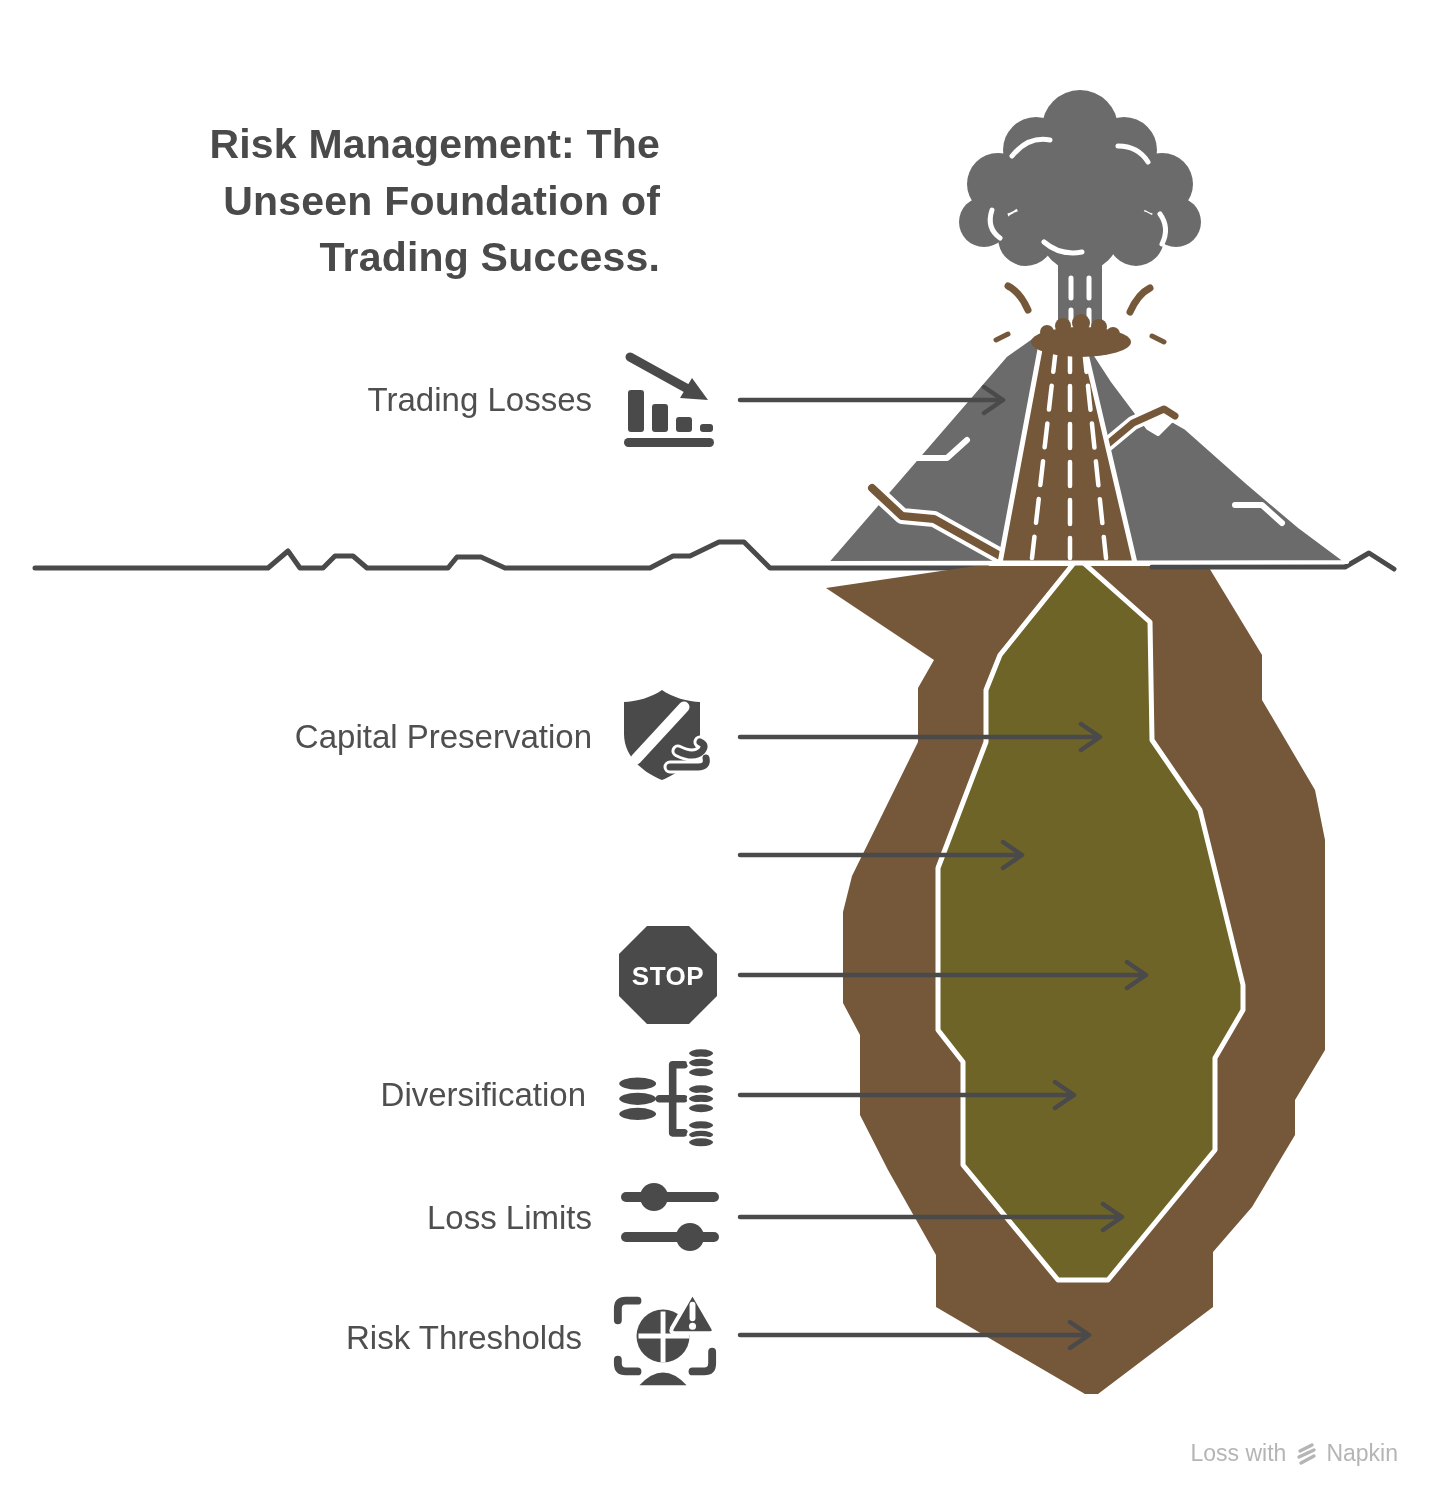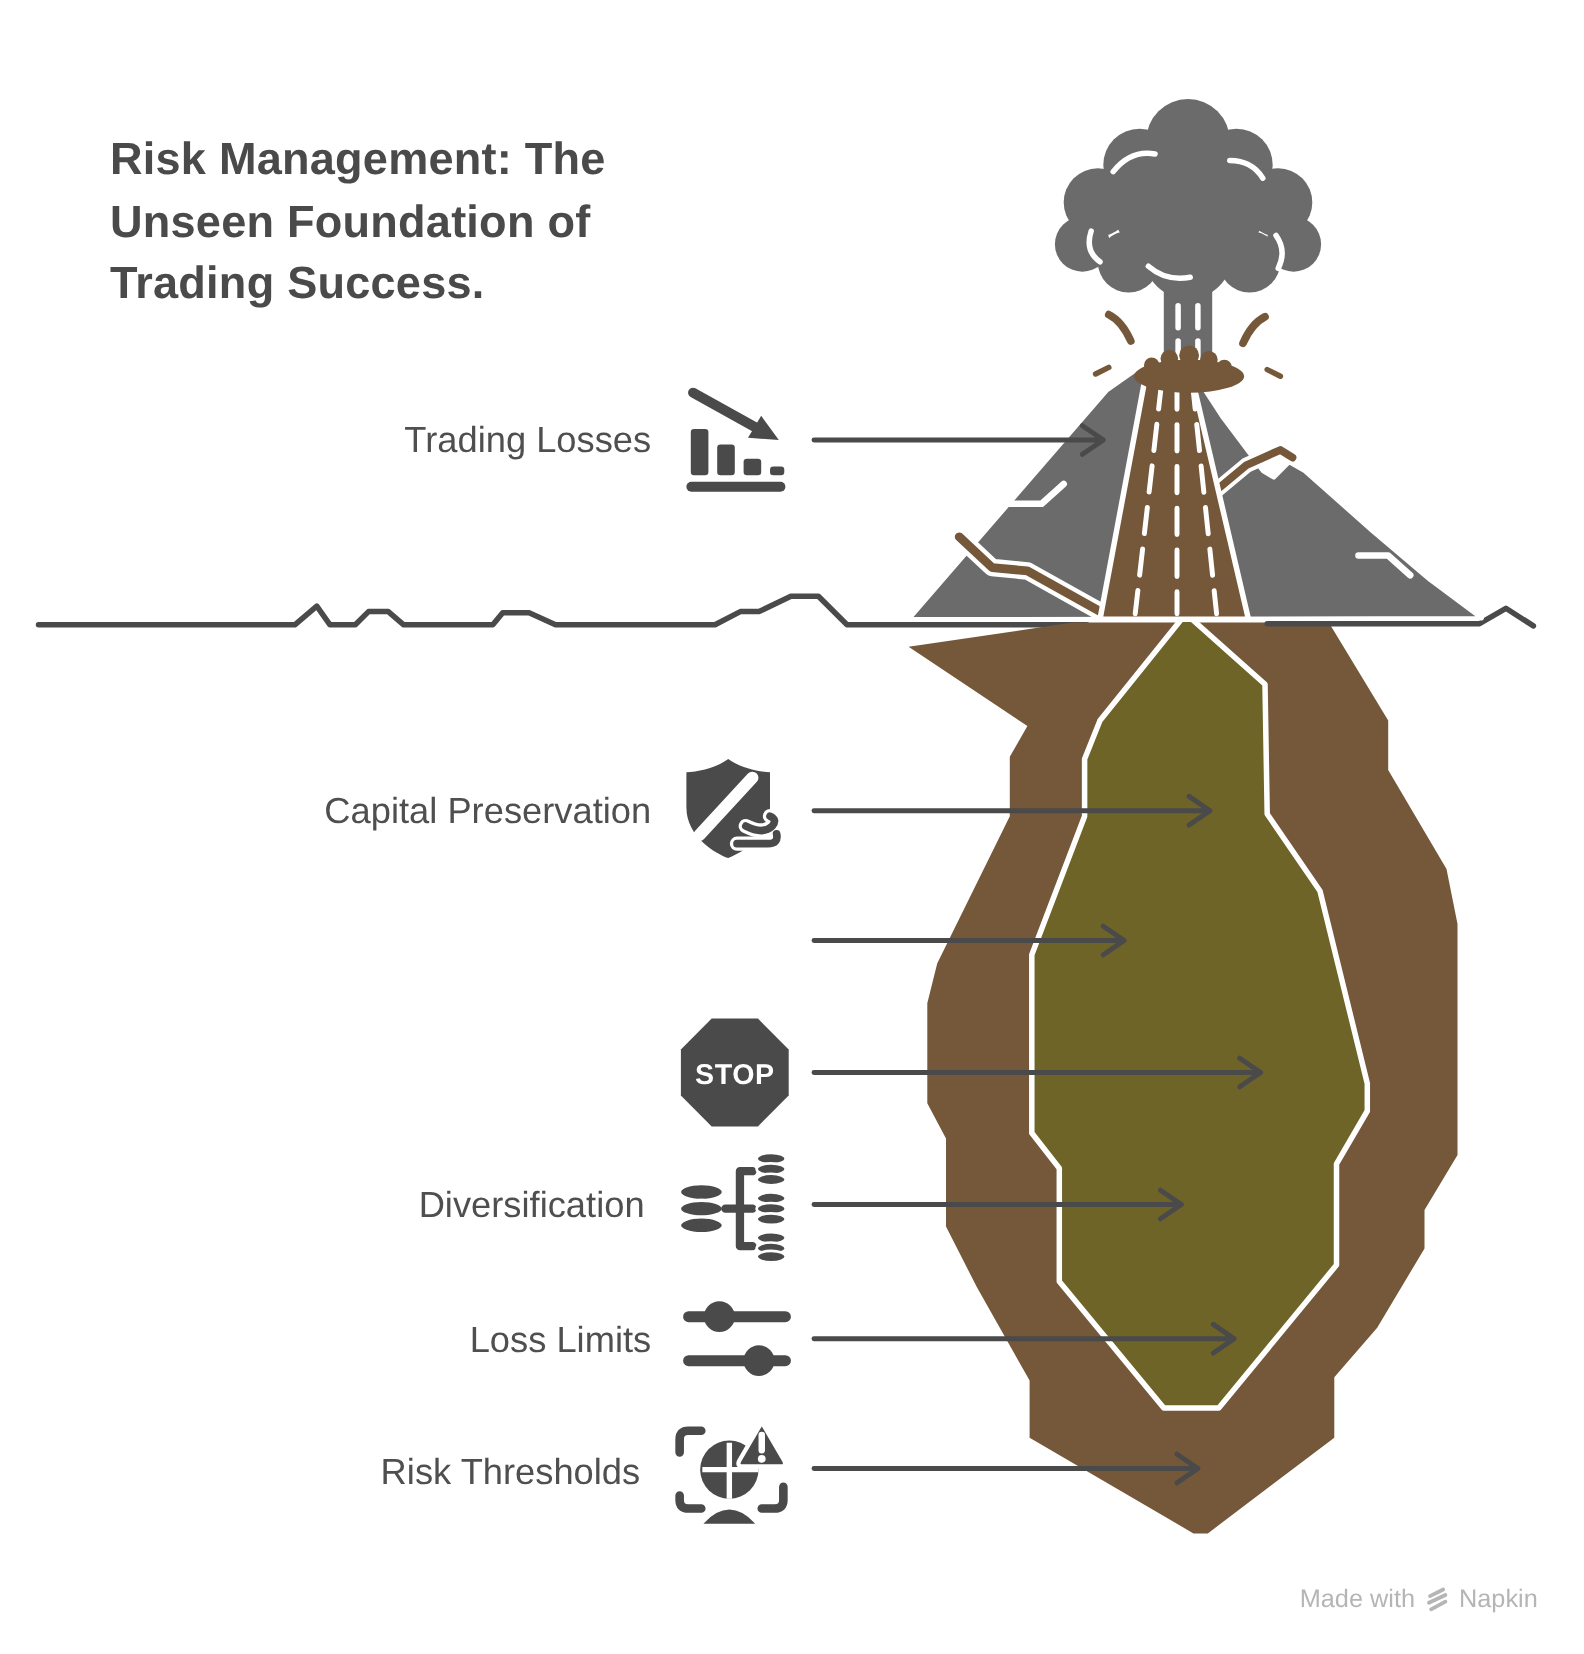--- a/index.html
+++ b/index.html
@@ -4,20 +4,21 @@
 <style>
   html,body { margin:0; padding:0; background:#fff; }
   .canvas {
     position:relative; width:1440px; height:1504px; background:#ffffff;
     overflow:hidden; font-family:"Liberation Sans", sans-serif;
   }
   .title {
     position:absolute; left:100px; top:116px; width:560px;
     font-size:41px; font-weight:bold; color:#4a4a4a; line-height:1.38;
     letter-spacing:0.2px;
+    text-align:right;
   }
   .scene { position:absolute; left:0; top:0; }
   .row {
     position:absolute; right:720px; display:flex; align-items:center; gap:28px;text-align:center;
   }
   .row .lbl {
     font-size:33px; color:#4f4f4f; white-space:nowrap;
   }
   .row svg { flex:0 0 auto; display:block; }
   .r0 { top:348px;  height:104px; }
@@ -188,20 +189,20 @@
       <circle cx="54" cy="48" r="27"></circle>
       <path d="M54 23 V75 M29 48 H81" stroke="#ffffff" stroke-width="5" fill="none"></path>
       <path d="M84 4 L105 40 Q107 45 102 45 H66 Q61 45 63 40 Z" fill="#4a4a4a" stroke="#ffffff" stroke-width="4" stroke-linejoin="round"></path>
       <path d="M84 16 V30" stroke="#ffffff" stroke-width="6" stroke-linecap="round"></path>
       <circle cx="84" cy="38" r="3.6" fill="#ffffff"></circle>
       <path d="M30 98 Q54 72 78 98 Z"></path>
     </svg>
   </div>
 
   <div class="footer">
-    <span>Made with</span>
+    <span>Loss with</span>
     <svg width="22" height="24" viewBox="0 0 22 24">
       <path d="M5 9 L17 3 M4 15 L19 8 M6 21 L19 14" stroke="#b5b5b5" stroke-width="3.4" fill="none" stroke-linecap="round"></path>
     </svg>
     <span>Napkin</span>
   </div>
 
 </div>
 
 </body></html>

